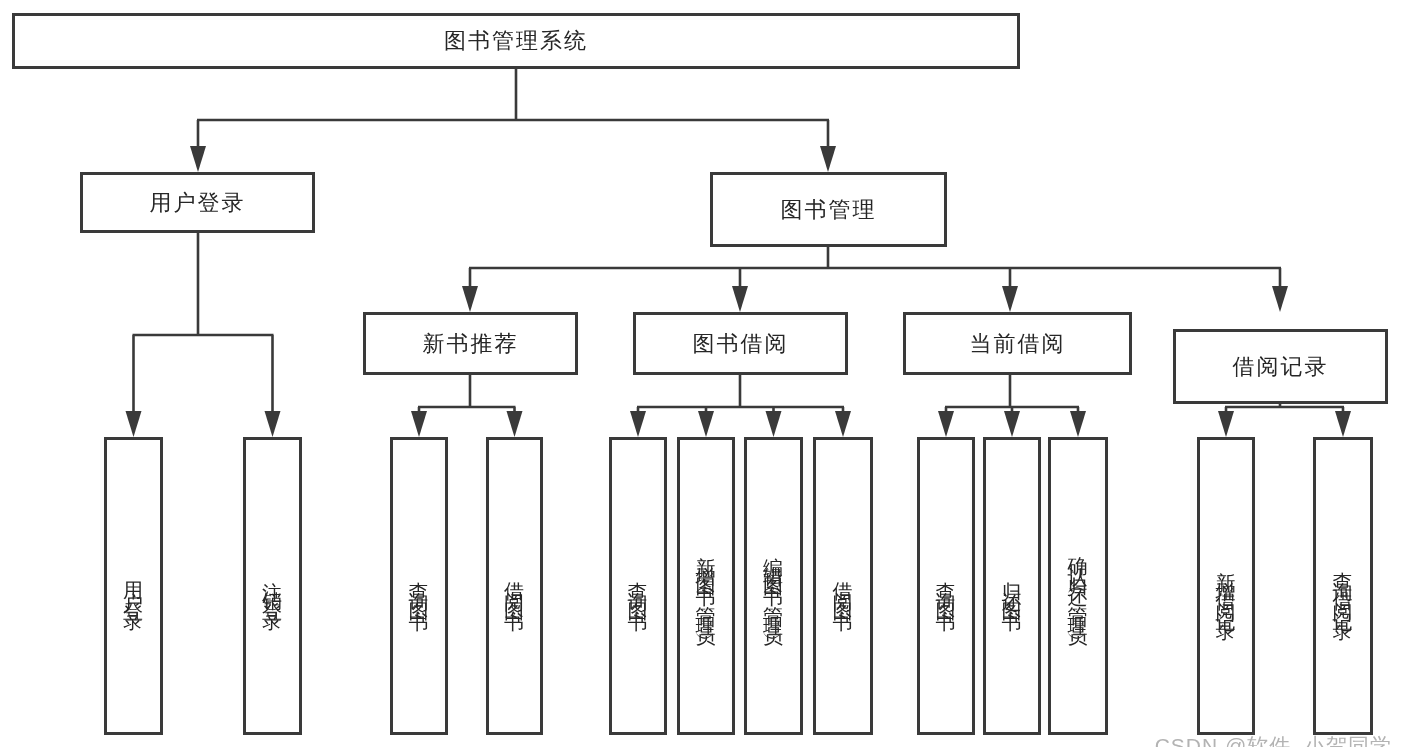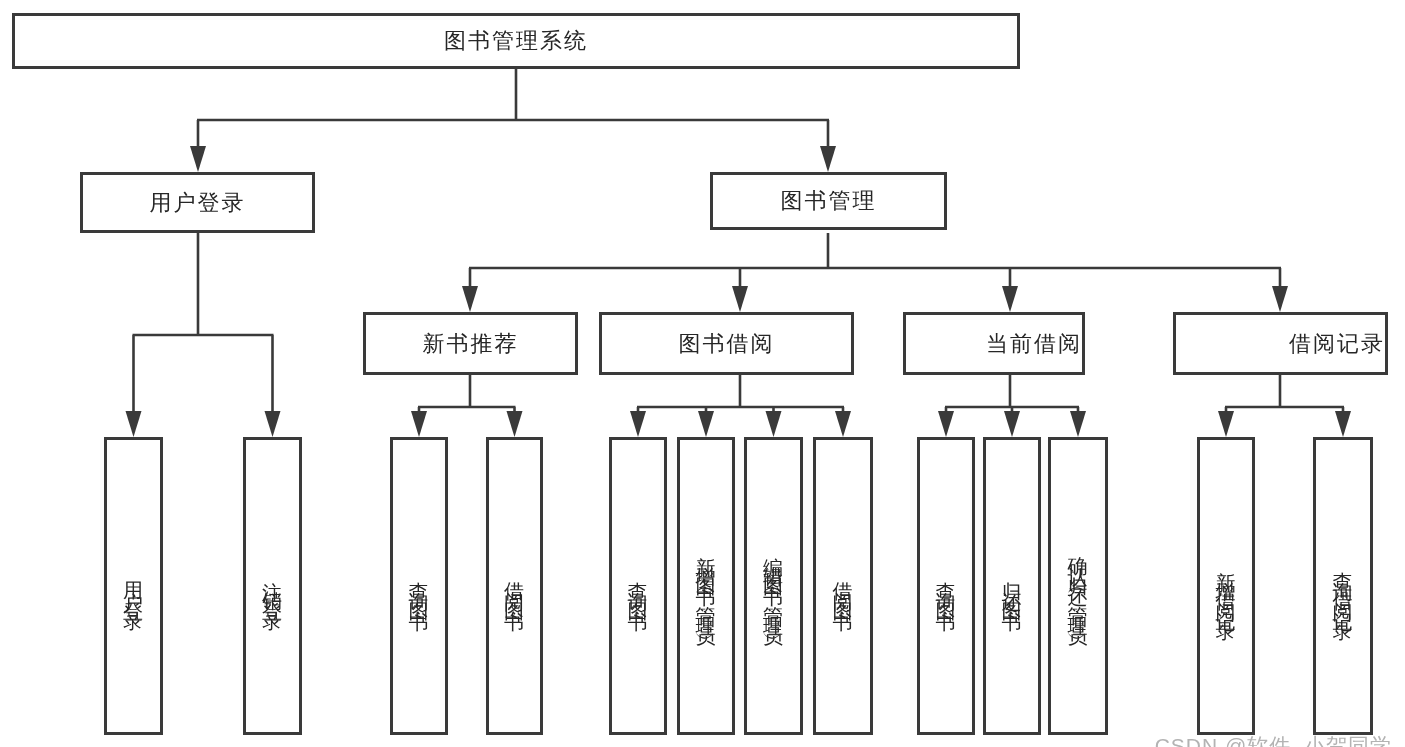--- a/index.html
+++ b/index.html
@@ -91,34 +91,34 @@
     </g>
   </svg>
 
   <div class="box h-label" style="left:12px; top:13px; width:1008px; height:56px;">
     <span>图书管理系统</span>
   </div>
 
   <div class="box h-label" style="left:80px; top:172px; width:235px; height:61px;">
     <span>用户登录</span>
   </div>
-  <div class="box h-label" style="left:710px; top:172px; width:237px; height:58px;">
+  <div class="box h-label" style="left:710px; top:172px; width:237px; height:75px;">
     <span>图书管理</span>
   </div>
 
   <div class="box h-label" style="left:363px; top:312px; width:215px; height:63px;font-family:Liberation Serif, serif;">
     <span>新书推荐</span>
   </div>
-  <div class="box h-label" style="left:599px; top:312px; width:255px; height:63px;">
+  <div class="box h-label" style="left:633px; top:312px; width:215px; height:63px;">
     <span>图书借阅</span>
   </div>
-  <div class="box h-label" style="left:903px; top:312px; width:182px; height:63px;justify-content:flex-end;">
+  <div class="box h-label" style="left:903px; top:312px; width:229px; height:63px;">
     <span>当前借阅</span>
   </div>
-  <div class="box h-label" style="left:1173px; top:312px; width:215px; height:63px;justify-content:flex-end;">
+  <div class="box h-label" style="left:1173px; top:329px; width:215px; height:75px;">
     <span>借阅记录</span>
   </div>
 
   <div class="box v-label" style="left:104px; top:437px; width:59px; height:298px;">
     <span>用户登录</span>
   </div>
   <div class="box v-label" style="left:243px; top:437px; width:59px; height:298px;">
     <span>注销登录</span>
   </div>
   <div class="box v-label" style="left:390px; top:437px; width:58px; height:298px;">

